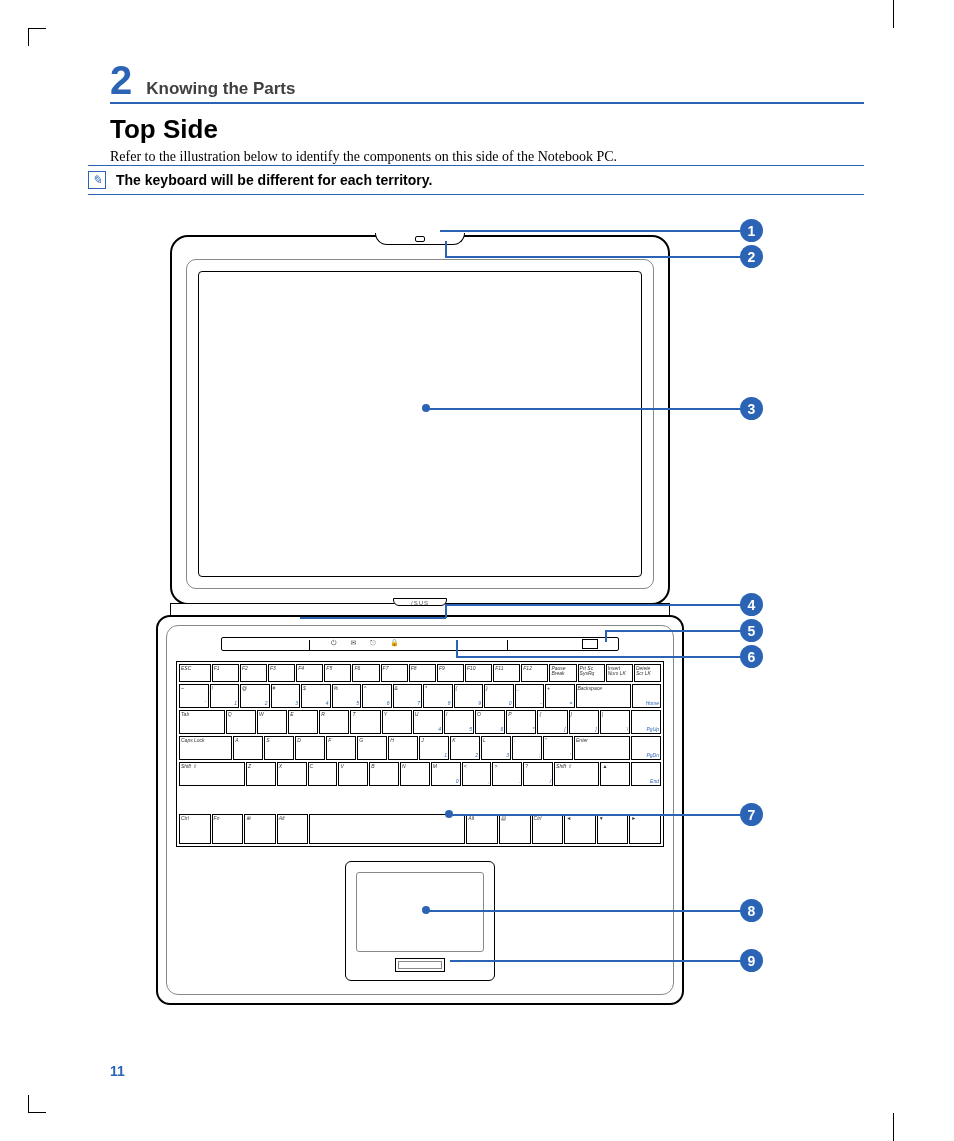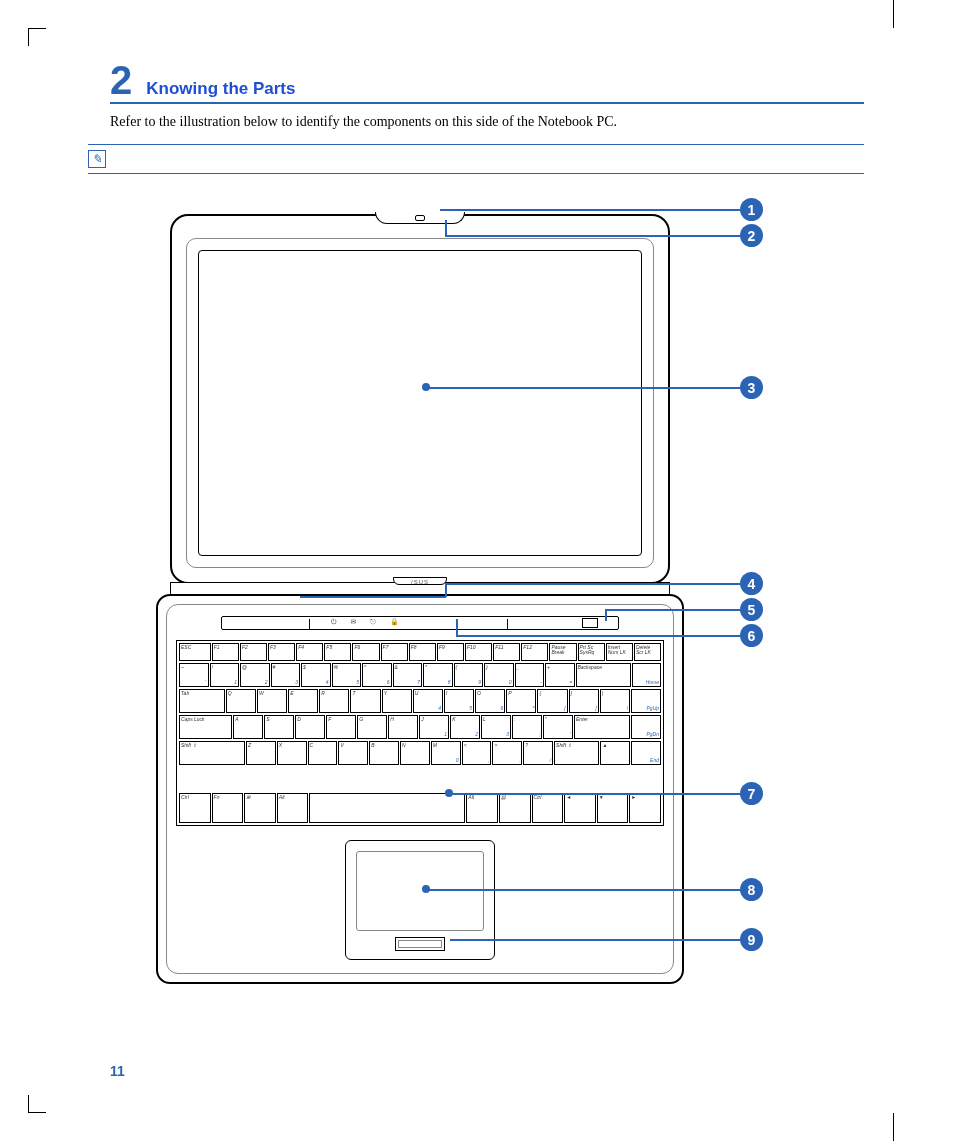--- a/index.html
+++ b/index.html
@@ -1,22 +1,22 @@
 <!DOCTYPE html>
 <html><head>
 <meta charset="utf-8">
 <style>
 *{box-sizing:border-box;margin:0;padding:0}
 body{font-family:Arial,Helvetica,sans-serif;background:#fff;width:954px;height:1141px;position:relative;color:#000}
 .page{position:relative;width:100%;height:100%;padding:60px 90px 40px 110px}
 .chapter-row{display:flex;align-items:baseline;border-bottom:2px solid #2b64b5;padding-bottom:2px;margin-bottom:10px}
 .chapter-num{font-size:40px;font-weight:bold;color:#2b64b5;margin-right:14px;line-height:1}
-.chapter-title{font-size:17px;font-weight:bold;color:#1d4ed8}
+.chapter-title{font-size:17px;font-weight:bold;color:#404040}
 .section-title{font-size:26px;font-weight:bold;font-family:Arial,sans-serif;margin:6px 0 4px}
-.intro-text{font-family:Georgia,'Times New Roman',serif;font-size:14px;margin-bottom:14px}
+.intro-text{font-family:Georgia,'Times New Roman',serif;font-size:14px;}
 .note-row{display:flex;align-items:center;border-top:1px solid #2b64b5;border-bottom:1px solid #2b64b5;padding:5px 0;margin-bottom:24px;margin-left:-22px}
 .note-icon{width:18px;height:18px;border:1px solid #2b64b5;display:flex;align-items:center;justify-content:center;margin-right:10px;font-size:12px;color:#2b64b5;font-style:italic}
 .note-text{font-size:14px;font-weight:bold}
 .diagram{position:relative;width:690px;height:790px;margin-left:40px}
 .laptop-top{position:absolute;left:20px;top:16px;width:500px;height:370px;border:2px solid #000;border-radius:18px}
 .laptop-top .webcam-area{position:absolute;top:-4px;left:50%;transform:translateX(-50%);width:90px;height:12px;border:1.5px solid #000;border-top:none;border-radius:0 0 12px 12px;background:#fff}
 .cam-dot{position:absolute;top:3px;left:50%;transform:translateX(-50%);width:10px;height:6px;border:1px solid #000;border-radius:2px}
 .screen-inner{position:absolute;top:34px;left:26px;right:26px;bottom:26px;border:1.5px solid #000;border-radius:4px}
 .screen-bezel{position:absolute;top:22px;left:14px;right:14px;bottom:14px;border:1px solid #888;border-radius:10px}
 .hinge{position:absolute;left:20px;top:384px;width:500px;height:14px;border:1.5px solid #000;background:#fff}
@@ -59,24 +59,26 @@
 <div class="crop-tr"></div>
 <div class="crop-br"></div>
 
 <div class="page">
 
   <div class="chapter-row">
     <div class="chapter-num">2</div>
     <div class="chapter-title">Knowing the Parts</div>
   </div>
 
+  <h2 class="section-title">Top Side</h2>
   <p class="intro-text">Refer to the illustration below to identify the components on this side of the Notebook PC.</p>
 
   <div class="note-row">
     <div class="note-icon">✎</div>
+    <div class="note-text">The keyboard will be different for each territory.</div>
   </div>
 
   <div class="diagram">
 
     <div class="laptop-top">
       <div class="webcam-area">
         <div class="cam-dot"></div>
       </div>
       <div class="screen-bezel"></div>
       <div class="screen-inner"></div>

